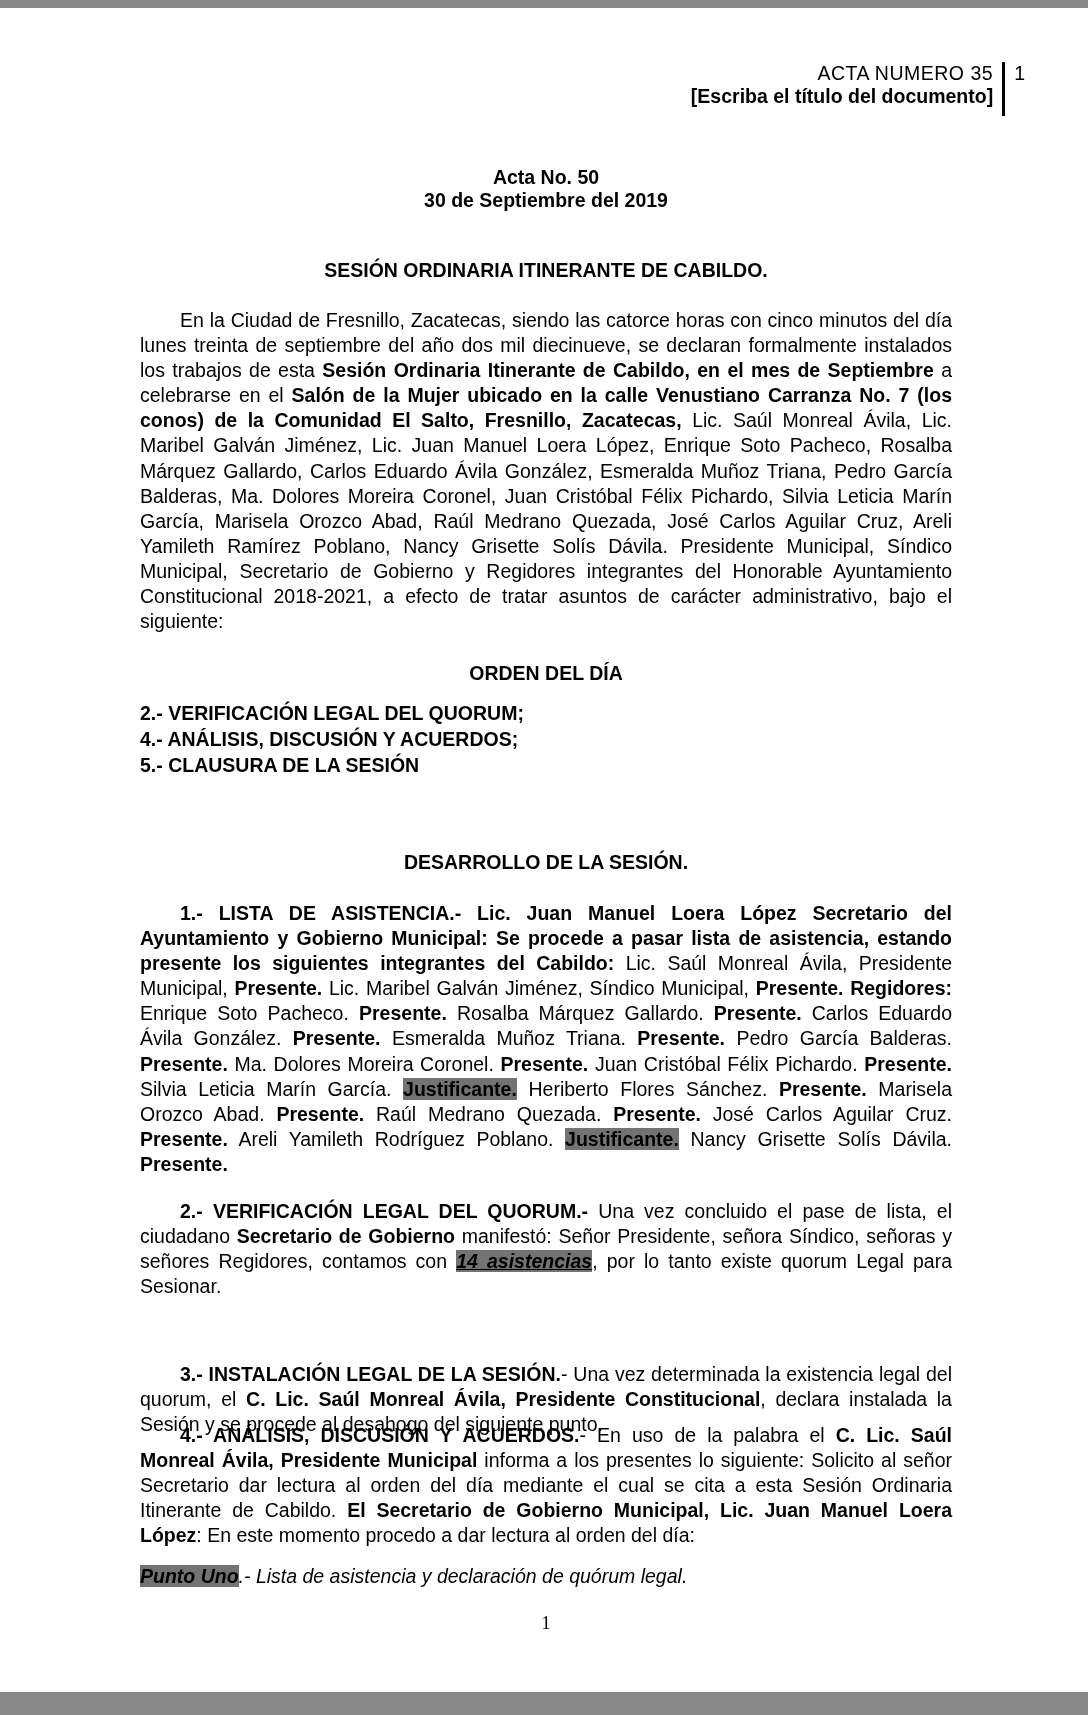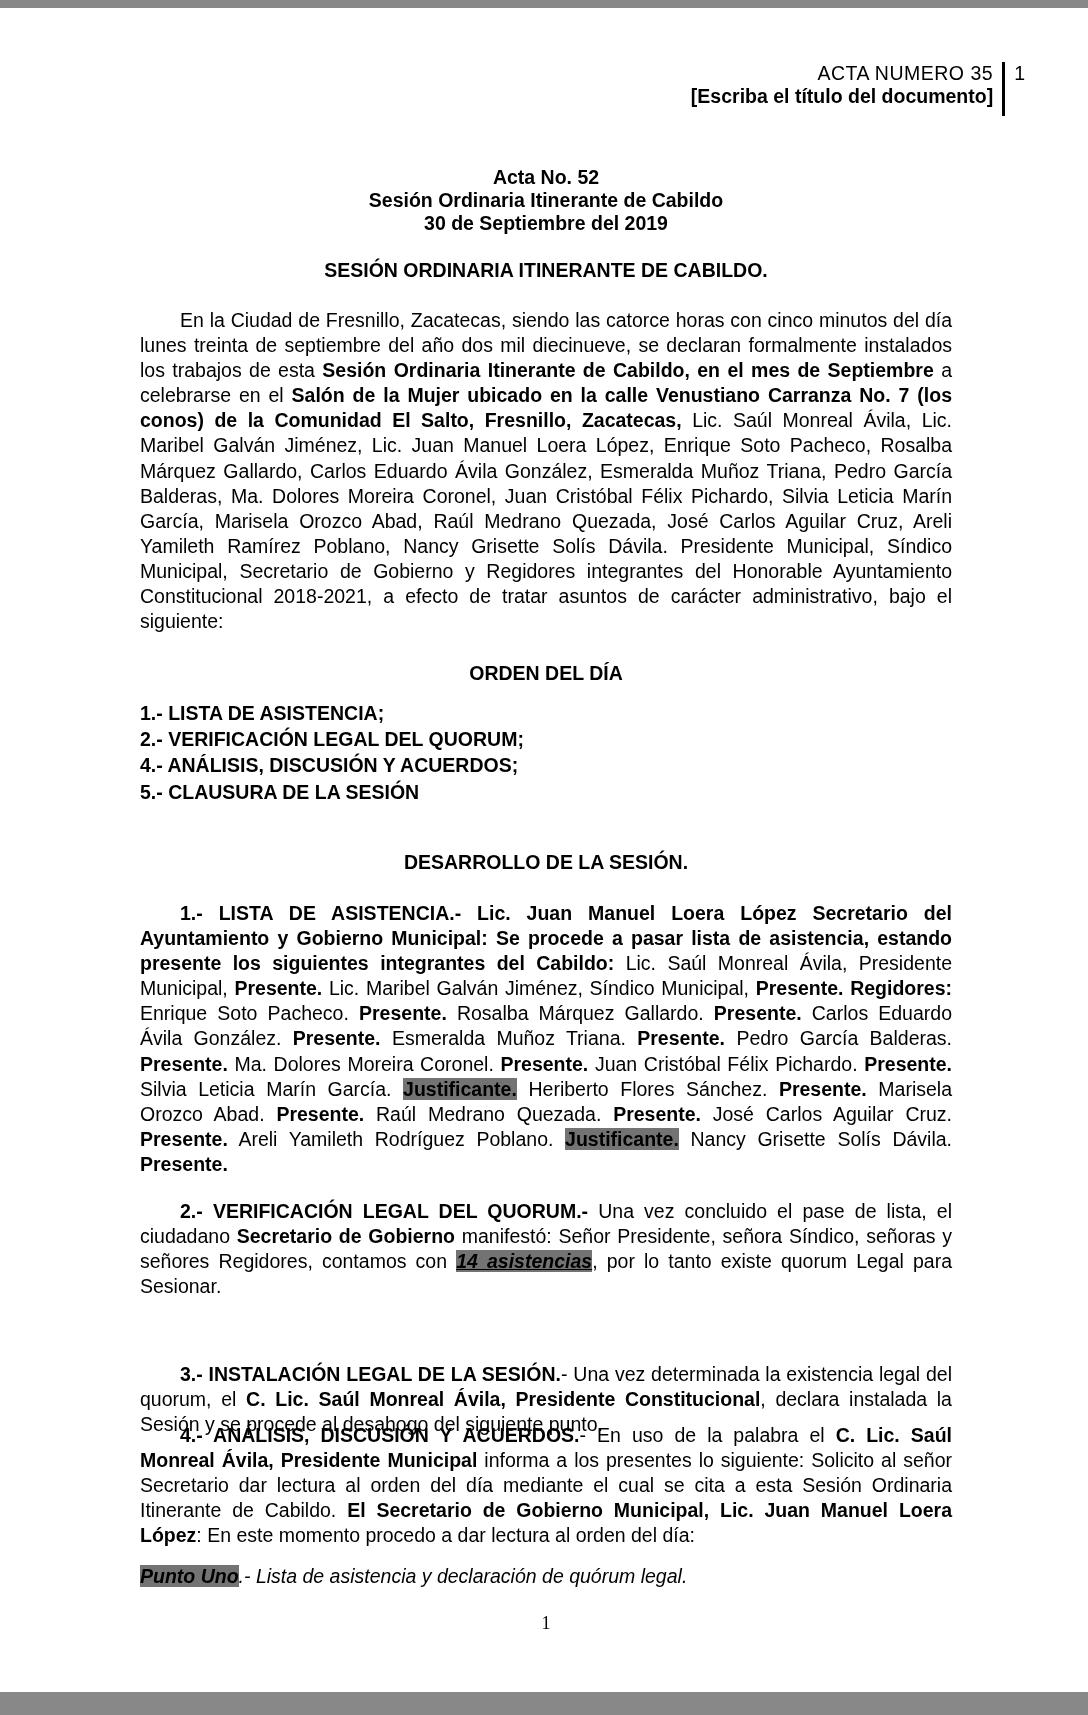--- a/index.html
+++ b/index.html
@@ -64,33 +64,31 @@
       <div class="hdr-line1">ACTA NUMERO 35</div>
       <div class="hdr-line2">[Escriba el título del documento]</div>
     </div>
     <div class="hdr-bar"></div>
     <div class="hdr-page">1</div>
   </div>
 
   <div class="content">
 
     <div class="blk c bold title-block">
-      <div>Acta No. 52</div>
-      <div>Sesión Ordinaria Itinerante de Cabildo</div>
+      <div>Acta No. 50</div>
       <div>30 de Septiembre del 2019</div>
     </div>
 
     <div class="blk c bold sec-head">SESIÓN ORDINARIA ITINERANTE DE CABILDO.</div>
 
     <p class="blk just ind p-intro"><span>En la Ciudad de Fresnillo, Zacatecas, siendo las catorce horas con cinco minutos del día lunes treinta de septiembre del año dos mil diecinueve, se declaran formalmente instalados los trabajos de esta </span><span class="b">Sesión Ordinaria Itinerante de Cabildo, en el mes de Septiembre</span><span> a celebrarse en el </span><span class="b">Salón de la Mujer ubicado en la calle Venustiano Carranza No. 7 (los conos) de la Comunidad El Salto, Fresnillo, Zacatecas,</span><span> Lic. Saúl Monreal Ávila, Lic. Maribel Galván Jiménez, Lic. Juan Manuel Loera López, Enrique Soto Pacheco, Rosalba Márquez Gallardo, Carlos Eduardo Ávila González, Esmeralda Muñoz Triana, Pedro García Balderas, Ma. Dolores Moreira Coronel, Juan Cristóbal Félix Pichardo, Silvia Leticia Marín García, Marisela Orozco Abad, Raúl Medrano Quezada, José Carlos Aguilar Cruz, Areli Yamileth Ramírez Poblano, Nancy Grisette Solís Dávila. Presidente Municipal, Síndico Municipal, Secretario de Gobierno y Regidores integrantes del Honorable Ayuntamiento Constitucional 2018-2021, a efecto de tratar asuntos de carácter administrativo,  bajo el siguiente:</span></p>
 
     <div class="blk c bold orden-head">ORDEN DEL DÍA</div>
 
     <div class="blk orden-list">
-      <div>1.- LISTA DE ASISTENCIA;</div>
       <div>2.- VERIFICACIÓN LEGAL DEL QUORUM;</div>
       <div>4.- ANÁLISIS, DISCUSIÓN Y ACUERDOS;</div>
       <div>5.- CLAUSURA DE LA SESIÓN</div>
     </div>
 
     <div class="blk c bold des-head">DESARROLLO DE LA SESIÓN.</div>
 
     <p class="blk just ind p-asis"><span class="b">1.- LISTA DE ASISTENCIA.- Lic. Juan Manuel Loera López Secretario del Ayuntamiento y Gobierno Municipal: Se procede a pasar lista de asistencia, estando presente los siguientes integrantes del Cabildo:</span><span> Lic. Saúl Monreal Ávila, Presidente Municipal, </span><span class="b">Presente.</span><span> Lic. Maribel Galván Jiménez, Síndico Municipal, </span><span class="b">Presente. Regidores:</span><span> Enrique Soto Pacheco. </span><span class="b">Presente.</span><span> Rosalba Márquez Gallardo. </span><span class="b">Presente.</span><span> Carlos Eduardo Ávila González. </span><span class="b">Presente.</span><span>  Esmeralda Muñoz Triana. </span><span class="b">Presente.</span><span>  Pedro García Balderas. </span><span class="b">Presente.</span><span> Ma. Dolores Moreira Coronel. </span><span class="b">Presente.</span><span> Juan Cristóbal Félix Pichardo. </span><span class="b">Presente.</span><span> Silvia Leticia Marín García. </span><span class="b h">Justificante.</span><span> Heriberto Flores Sánchez. </span><span class="b">Presente.</span><span> Marisela Orozco Abad. </span><span class="b">Presente.</span><span> Raúl Medrano Quezada. </span><span class="b">Presente.</span><span> José Carlos Aguilar Cruz. </span><span class="b">Presente.</span><span> Areli Yamileth Rodríguez Poblano. </span><span class="b h">Justificante.</span><span>  Nancy Grisette Solís Dávila. </span><span class="b">Presente.</span></p>
 
     <p class="blk just ind p-quorum"><span class="b">2.- VERIFICACIÓN LEGAL DEL QUORUM.-</span><span> Una vez concluido el pase de lista, el ciudadano </span><span class="b">Secretario de Gobierno</span><span> manifestó: Señor Presidente, señora Síndico, señoras y señores Regidores, contamos con </span><span class="b h u">14 asistencias</span><span>, por lo tanto existe quorum Legal para Sesionar.</span></p>

